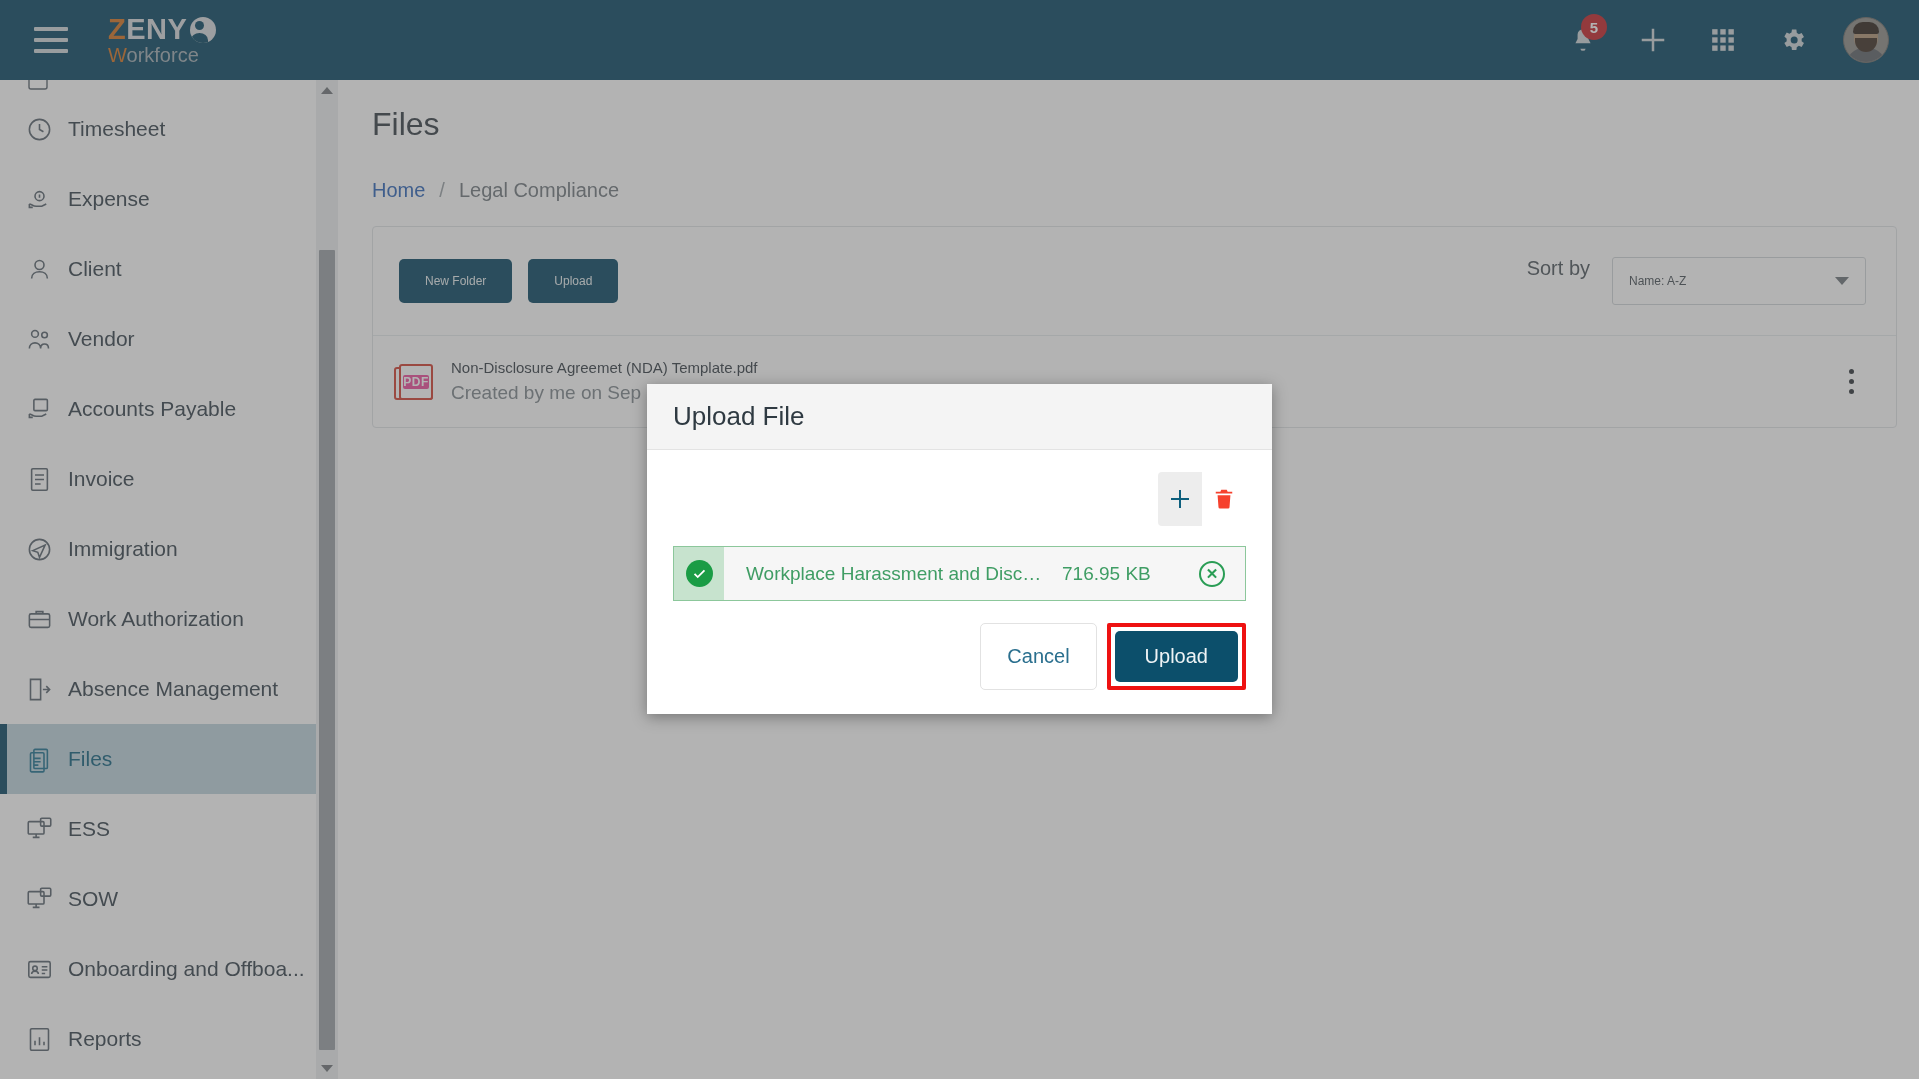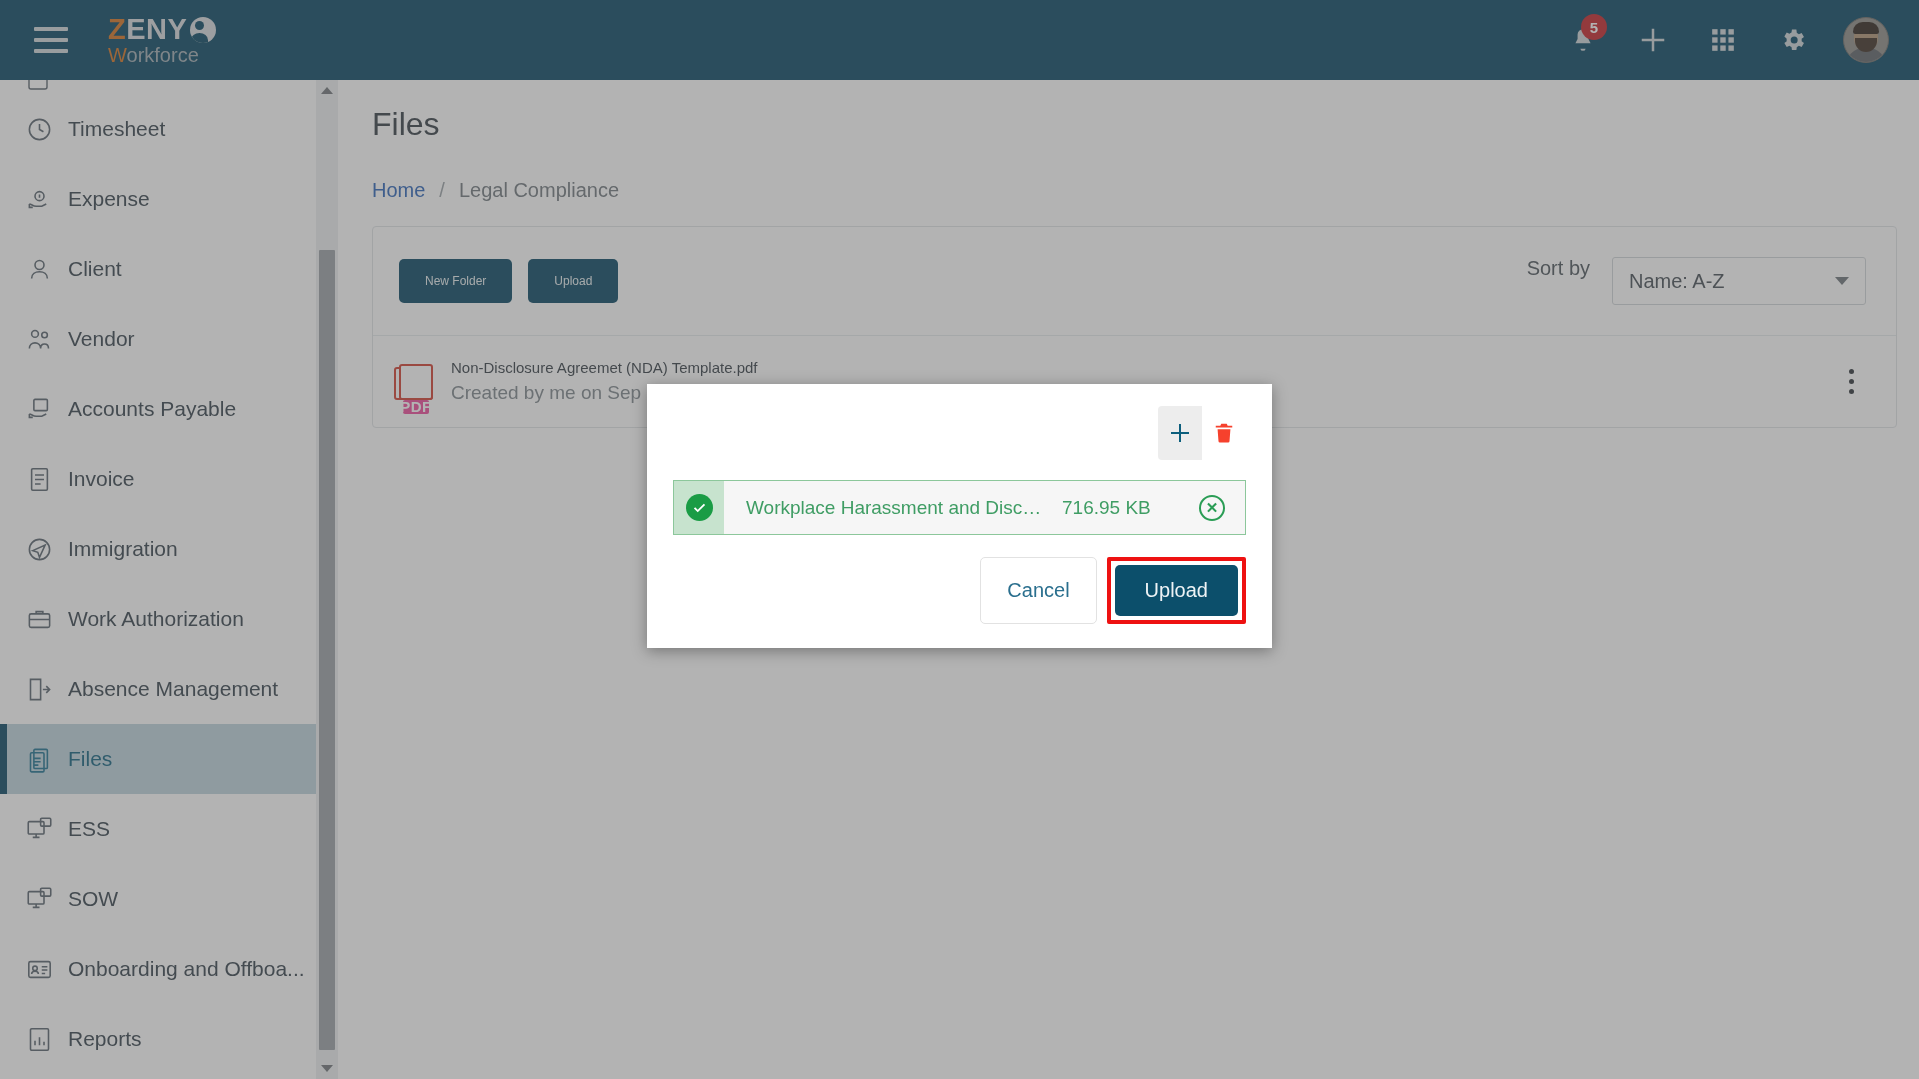--- a/index.html
+++ b/index.html
@@ -85,32 +85,32 @@
 
   .card { margin-top: 24px; margin-left: 10px; border: 1px solid #dfe3e6; border-radius: 4px;
      background: #fff; width: 1525px; }
   .card-toolbar { height: 108px; display: flex; align-items: center; padding: 0 30px 0 26px; }
   .btn-primary { background: #044460; color: #e8eef1; border: none; border-radius: 5px;
      font-size: 12px; padding: 15px 26px; cursor: pointer; font-family: inherit; }
   .btn-primary + .btn-primary { margin-left: 16px; }
   .sort-wrap { margin-left: auto; display: flex; gap: 22px; }
   .sort-label { font-size: 20px; color: #4a535a; }
   .sort-select { width: 254px; height: 48px; border: 1px solid #cfd4d8; border-radius: 3px;
-     background: #fff; display: flex; align-items: center; padding: 0 16px; font-size: 20px;
+     background: #fff; display: flex; align-items: center; padding: 0 16px; font-size: 12px;
      color: #444c53; cursor: pointer; }
   .sort-select .caret { margin-left: auto; width: 0; height: 0;
      border-left: 7px solid transparent; border-right: 7px solid transparent; border-top: 8px solid #6b7378; }
 
   .file-row { border-top: 1px solid #e6eaec; height: 92px; display: flex; align-items: center; padding: 0 30px 0 26px; }
   .pdf-icon { width: 34px; height: 36px; position: relative; flex: 0 0 34px; margin-right: 18px; }
   .pdf-icon .sheet { position: absolute; inset: 0; border: 2px solid #d13c2e; border-radius: 3px; background: #fff; }
   .pdf-icon .sheet.back { left: -5px; top: 3px; }
   .pdf-icon .tag { position: absolute; left: 4px; top: 11px; right: 4px; height: 14px;
-     background: #ec4899; border-radius: 2px; color: #fff; font-size: 15px; font-weight: bold;
-     display: flex; align-items: center; justify-content: center; letter-spacing: .5px; margin-top: 25px; }
+     background: #ec4899; border-radius: 2px; color: #fff; font-size: 12px; font-weight: bold;
+     display: flex; align-items: center; justify-content: center; letter-spacing: .5px; }
   .file-meta { display: flex; flex-direction: column; gap: 6px; }
   .file-name { font-size: 15px; color: #333c44; }
   .file-sub { font-size: 19px; color: #7c858b; }
   .kebab { margin-left: auto; width: 30px; display: flex; flex-direction: column; align-items: center; gap: 5px; cursor: pointer; }
   .kebab i { width: 5px; height: 5px; border-radius: 50%; background: #2b3137; display: block; }
 
   
   .backdrop { position: absolute; inset: 0; background: rgba(90,90,90,0.46); z-index: 100; }
   .modal { position: absolute; left: 647px; top: 384px; width: 625px; background: #fff;
      z-index: 120; box-shadow: 0 3px 14px rgba(0,0,0,.35); }
@@ -402,20 +402,23 @@
             <i></i>
             <i></i>
           </div>
       </div>
     </div>
   </div>
 
   <div class="backdrop"></div>
 
   <div class="modal">
+    <div class="modal-header">
+      <div class="modal-title">Upload File</div>
+    </div>
 
     <div class="modal-body">
       <div class="tool-btns">
         <div class="tbtn add">
           <svg width="24" height="24" viewBox="0 0 24 24">
               <path d="M11 3h2v8h8v2h-8v8h-2v-8H3v-2h8z" fill="#0d5f7d"></path>
             </svg>
         </div>
         <div class="tbtn del">
           <svg width="22" height="24" viewBox="0 0 24 24">

